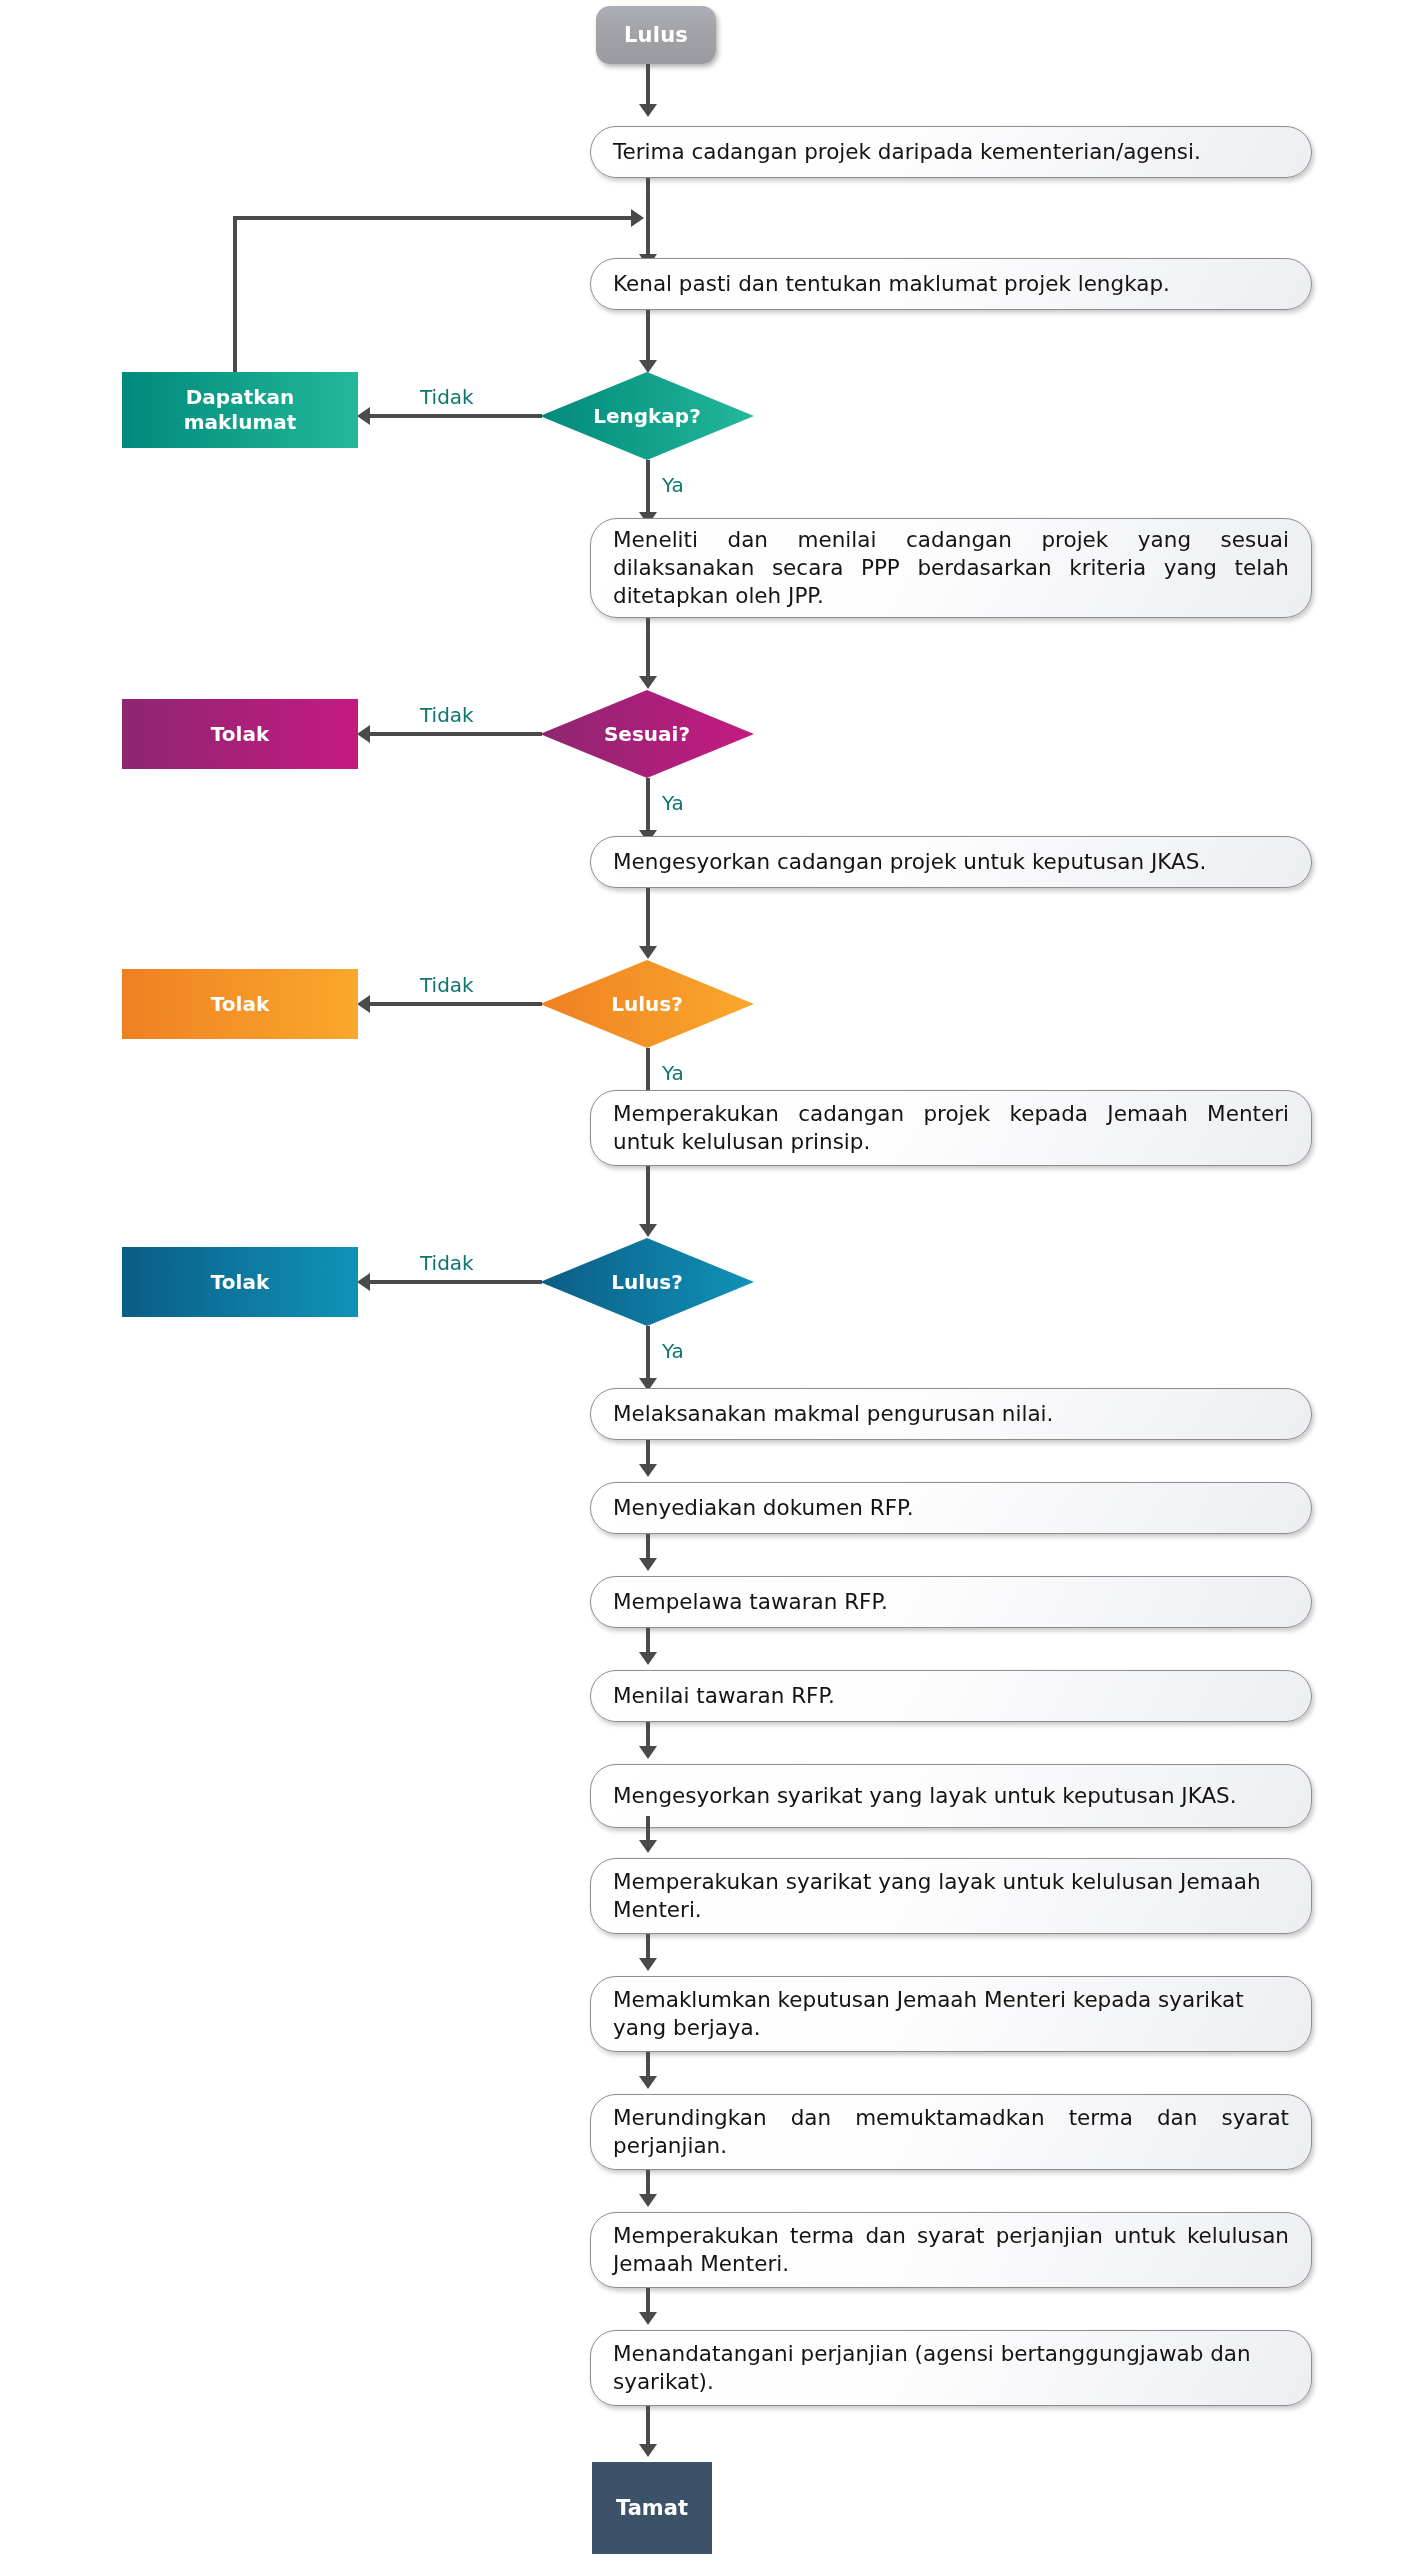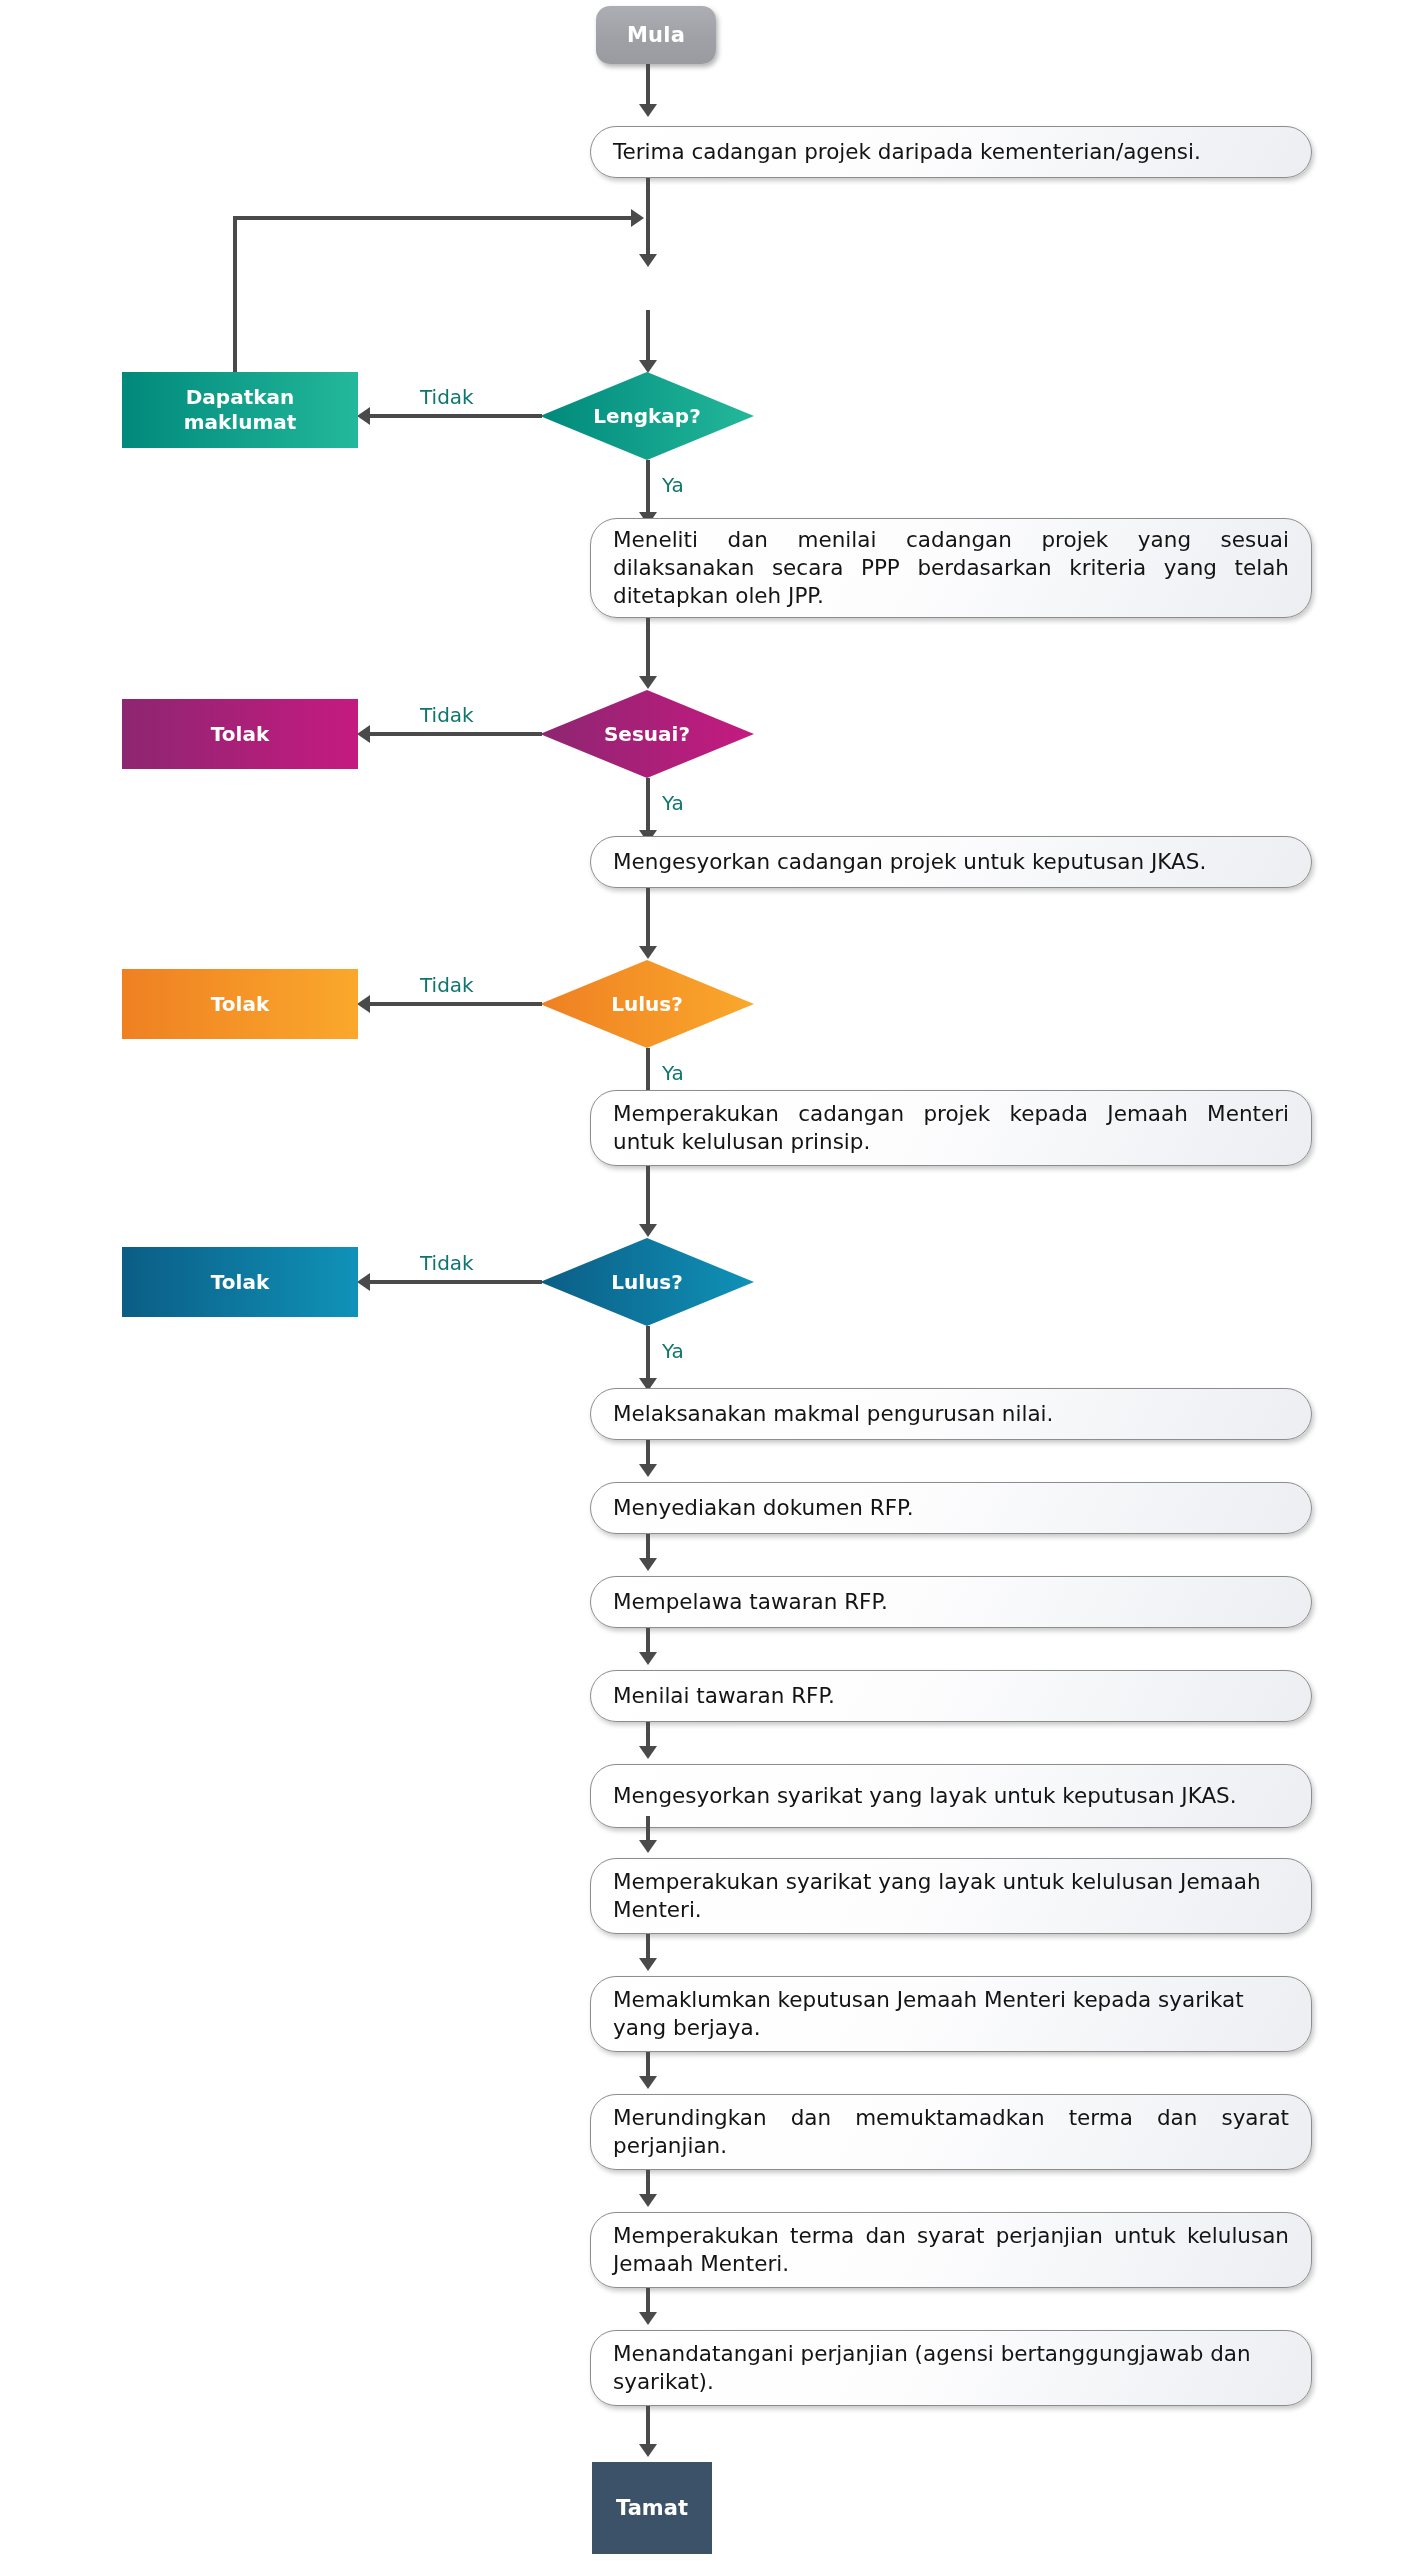--- a/index.html
+++ b/index.html
@@ -95,37 +95,40 @@
   .elabel{
     position:absolute;font-size:20px;color:#0f766e;white-space:nowrap;
   }
 </style>
 </head>
 <body>
 
 <div id="canvas">
 
   <div class="node term-start" style="left:596px;top:6px;width:120px;height:58px;">
-    <span>Mula</span>
+    <span>Lulus</span>
   </div>
 
   <div class="vline" style="left:646px;top:64px;width:4px;height:42px;"></div>
   <div class="arrow-down" style="left:639px;top:104px;"></div>
 
   <div class="node proc justify" style="left:590px;top:126px;width:722px;height:52px;">
     <span>Terima cadangan projek daripada kementerian/agensi.</span>
   </div>
 
   <div class="vline" style="left:646px;top:178px;width:4px;height:78px;"></div>
   <div class="arrow-down" style="left:639px;top:254px;"></div>
 
   <div class="vline" style="left:233px;top:216px;width:4px;height:158px;"></div>
   <div class="hline" style="left:233px;top:216px;width:400px;height:4px;"></div>
   <div class="arrow-right" style="left:631px;top:209px;"></div>
 
+  <div class="node proc justify" style="left:590px;top:258px;width:722px;height:52px;">
+    <span>Kenal pasti dan tentukan maklumat projek lengkap.</span>
+  </div>
 
   <div class="vline" style="left:646px;top:310px;width:4px;height:54px;"></div>
   <div class="arrow-down" style="left:639px;top:360px;"></div>
 
   <div class="node diamond" style="left:540px;top:372px;width:214px;height:88px;">
     <svg width="214" height="88" viewBox="0 0 214 88">
       <defs>
         <linearGradient id="gteal" x1="0" y1="0" x2="1" y2="0">
           <stop offset="0%" stop-color="#00897b"></stop>
             <stop offset="100%" stop-color="#23b89b"></stop>

